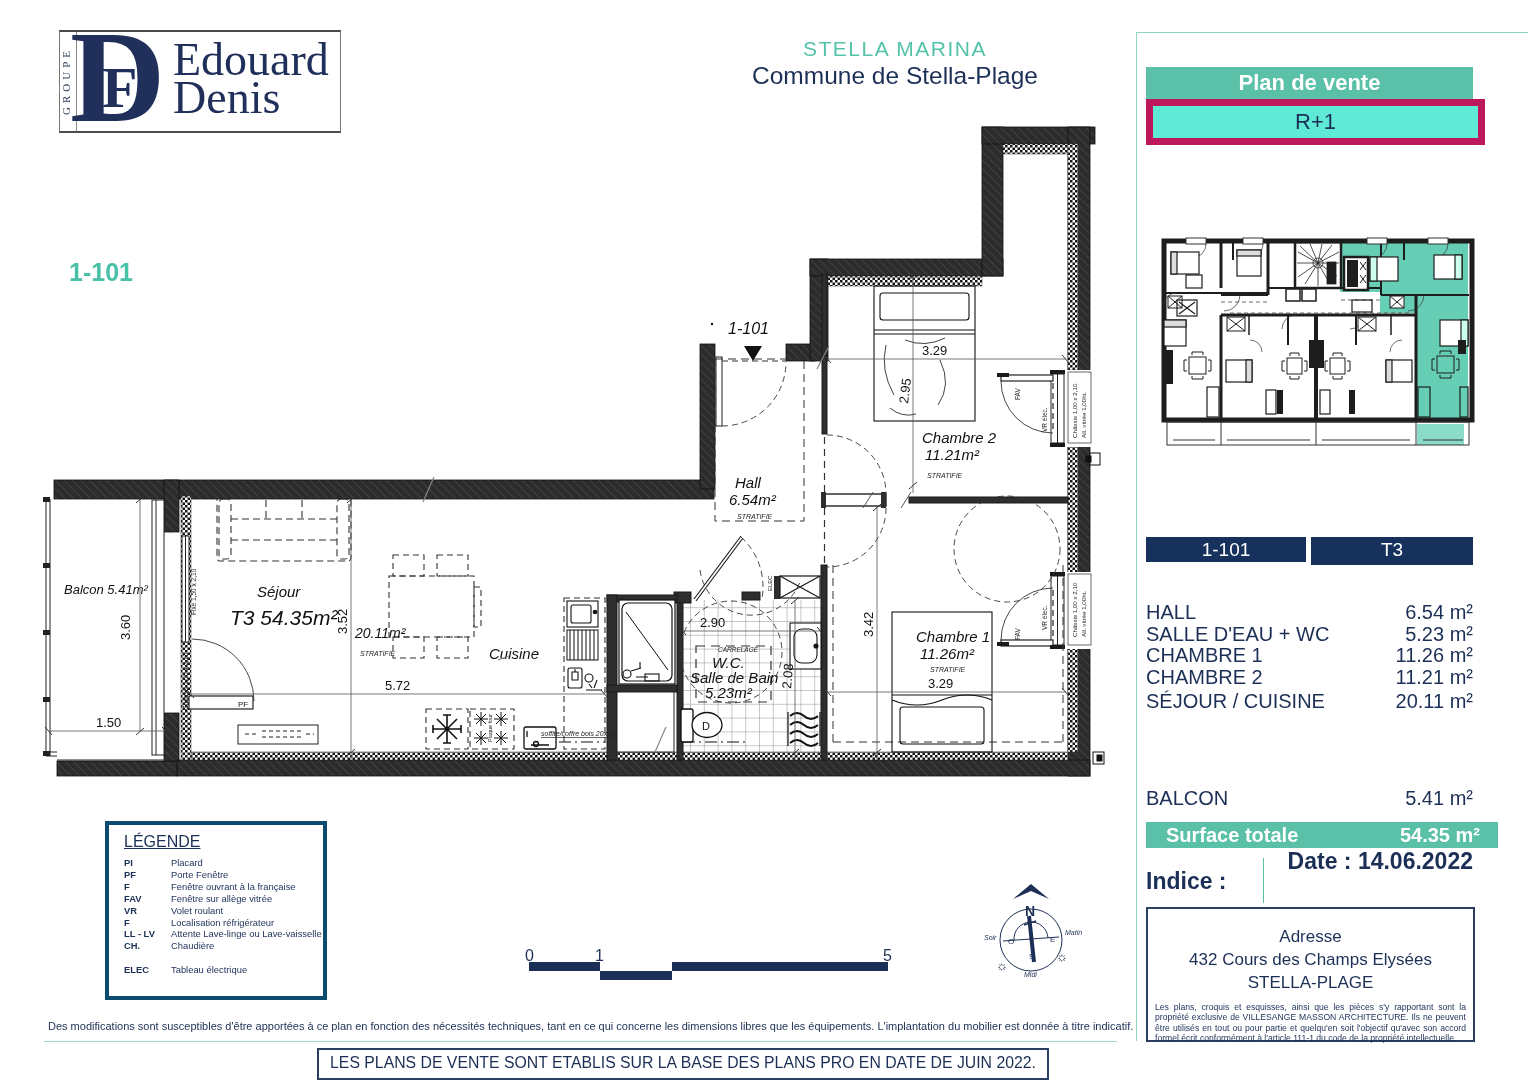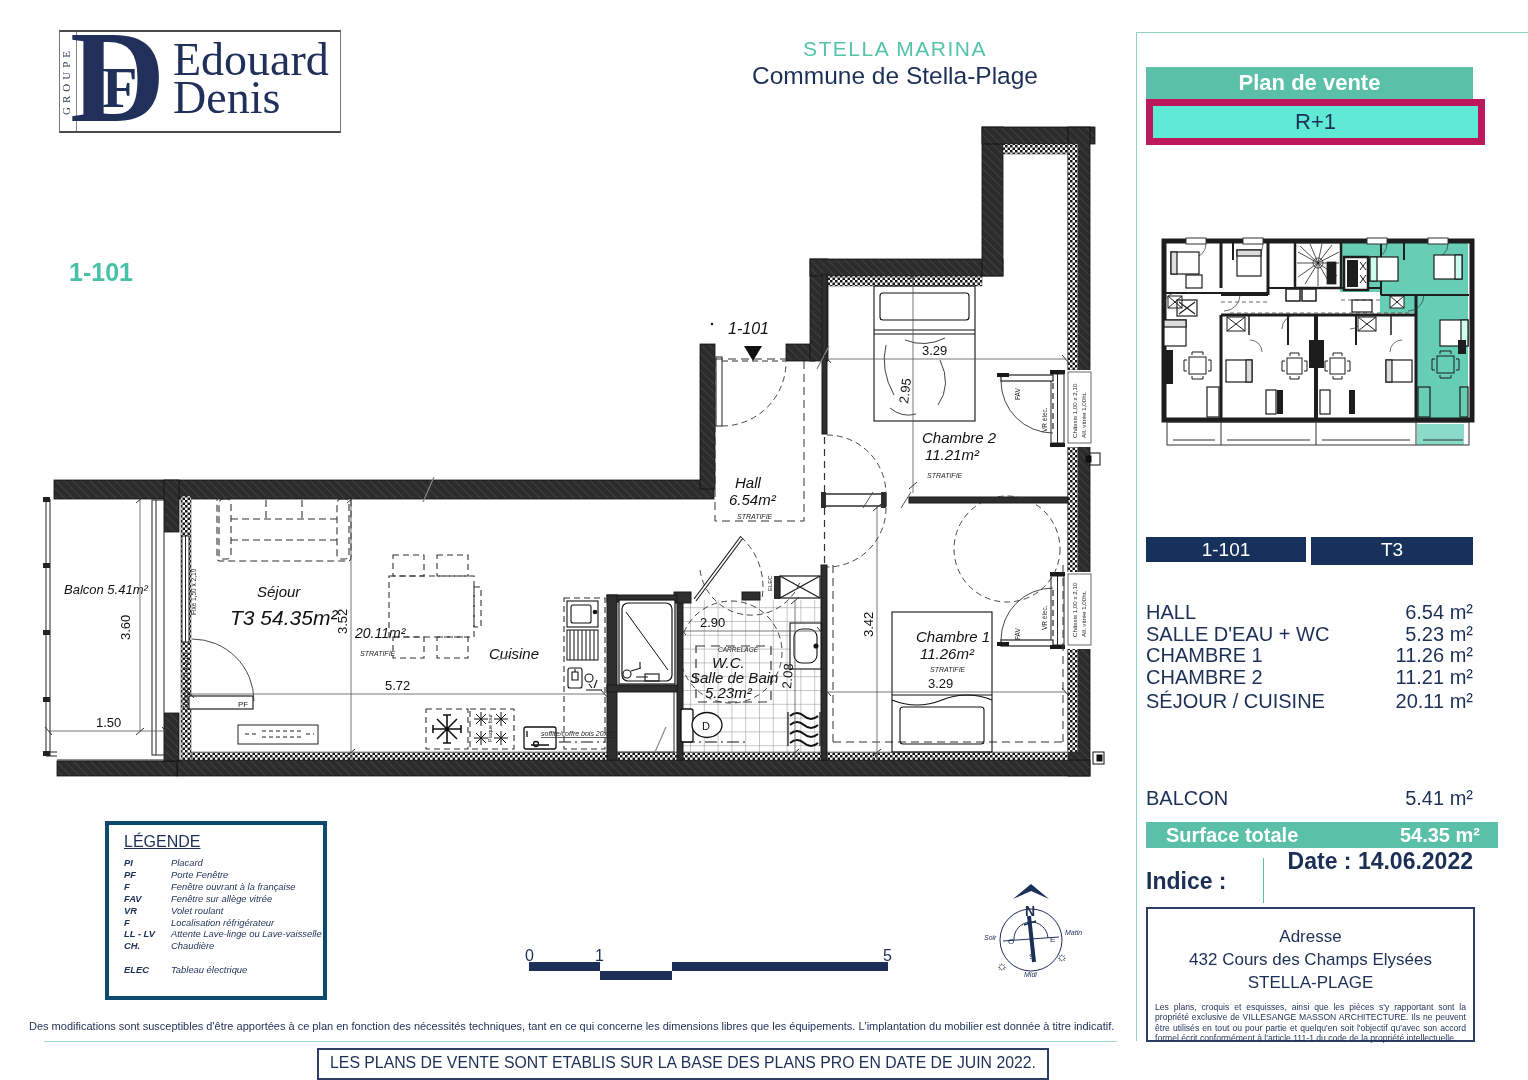--- a/index.html
+++ b/index.html
@@ -657,21 +657,21 @@
 
   <div class="navy" style="text-align:center;font-size:17px;margin-top:3px;">STELLA-PLAGE</div>
 
   <div class="navy" style="margin:9px 7px 0 7px;font-size:8.6px;line-height:1.21;text-align:justify;">Les plans, croquis et esquisses, ainsi que les pièces s'y rapportant sont la propriété exclusive de VILLESANGE MASSON ARCHITECTURE. Ils ne peuvent être utilisés en tout ou pour partie et quelqu'en soit l'objectif qu'avec son accord formel écrit conformément à l'article 111-1 du code de la propriété intellectuelle.</div>
 </div>
 
 <div class="abs" style="left:65px;top:821px;width:214px;height:171px;border:4px solid #0c4a6e;margin-left:40px;">
 
   <div class="navy" style="margin:8px 0 6px 15px;font-size:16px;text-decoration:underline;">LÉGENDE</div>
 
-  <div class="navy" style="font-size:9.4px;line-height:11.9px;margin-left:15px;white-space:nowrap;font-style:italic;">
+  <div class="navy" style="font-size:9.4px;line-height:11.9px;margin-left:15px;white-space:nowrap;">
     <div><b style="display:inline-block;width:47px;">PI</b>Placard</div>
     <div><b style="display:inline-block;width:47px;">PF</b>Porte Fenêtre</div>
     <div><b style="display:inline-block;width:47px;">F</b>Fenêtre ouvrant à la française</div>
     <div><b style="display:inline-block;width:47px;">FAV</b>Fenêtre sur allège vitrée</div>
     <div><b style="display:inline-block;width:47px;">VR</b>Volet roulant</div>
     <div><b style="display:inline-block;width:47px;">F</b>Localisation réfrigérateur</div>
     <div><b style="display:inline-block;width:47px;">LL - LV</b>Attente Lave-linge ou Lave-vaisselle</div>
     <div><b style="display:inline-block;width:47px;">CH.</b>Chaudière</div>
     <div style="height:12px;"></div>
     <div><b style="display:inline-block;width:47px;">ELEC</b>Tableau électrique</div>
@@ -704,19 +704,19 @@
     <text x="1050" y="942" font-size="8">E</text>
     <text x="1029" y="959" font-size="8">S</text>
     <text x="984" y="940" font-size="7" font-style="italic">Soir</text>
     <text x="1065" y="935" font-size="7" font-style="italic">Matin</text>
     <text x="1024" y="977" font-size="7" font-style="italic">Midi</text>
     <text x="996" y="970" font-size="13">☼</text>
     <text x="1056" y="961" font-size="13">☼</text>
   </g>
 </svg>
 
-<div class="abs navy" style="left:29px;top:1020px;font-size:11px;">Des modifications sont susceptibles d'être apportées à ce plan en fonction des nécessités techniques, tant en ce qui concerne les dimensions libres que les équipements. L'implantation du mobilier est donnée à titre indicatif.</div>
+<div class="abs navy" style="left:48px;top:1020px;font-size:11px;">Des modifications sont susceptibles d'être apportées à ce plan en fonction des nécessités techniques, tant en ce qui concerne les dimensions libres que les équipements. L'implantation du mobilier est donnée à titre indicatif.</div>
 
 <div class="abs" style="left:44px;top:1041px;width:1073px;height:1px;background:#9ed9cb;"></div>
 
 <div class="abs" style="left:317px;top:1048px;width:728px;height:28px;border:2px solid #2c3f63;color:#1c2f56;font-size:15.8px;text-align:center;line-height:26px;">LES PLANS DE VENTE SONT ETABLIS SUR LA BASE DES PLANS PRO EN DATE DE JUIN 2022.</div>
 
 </div>
 
 </body></html>

